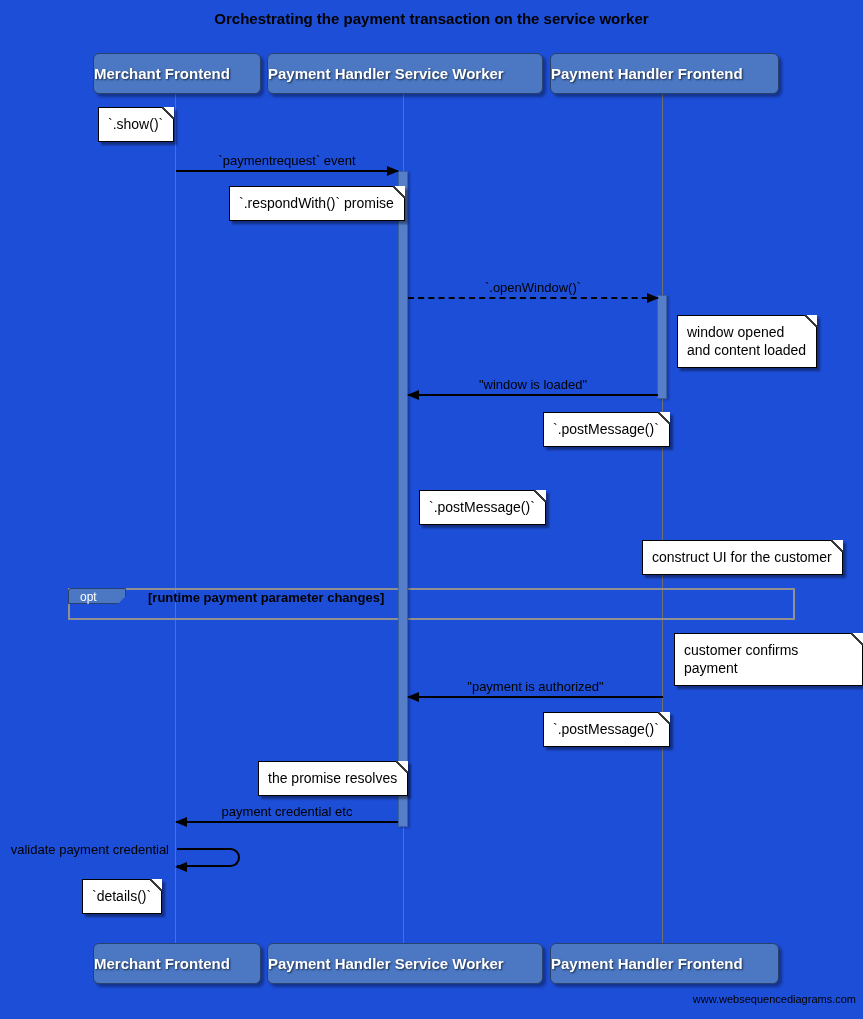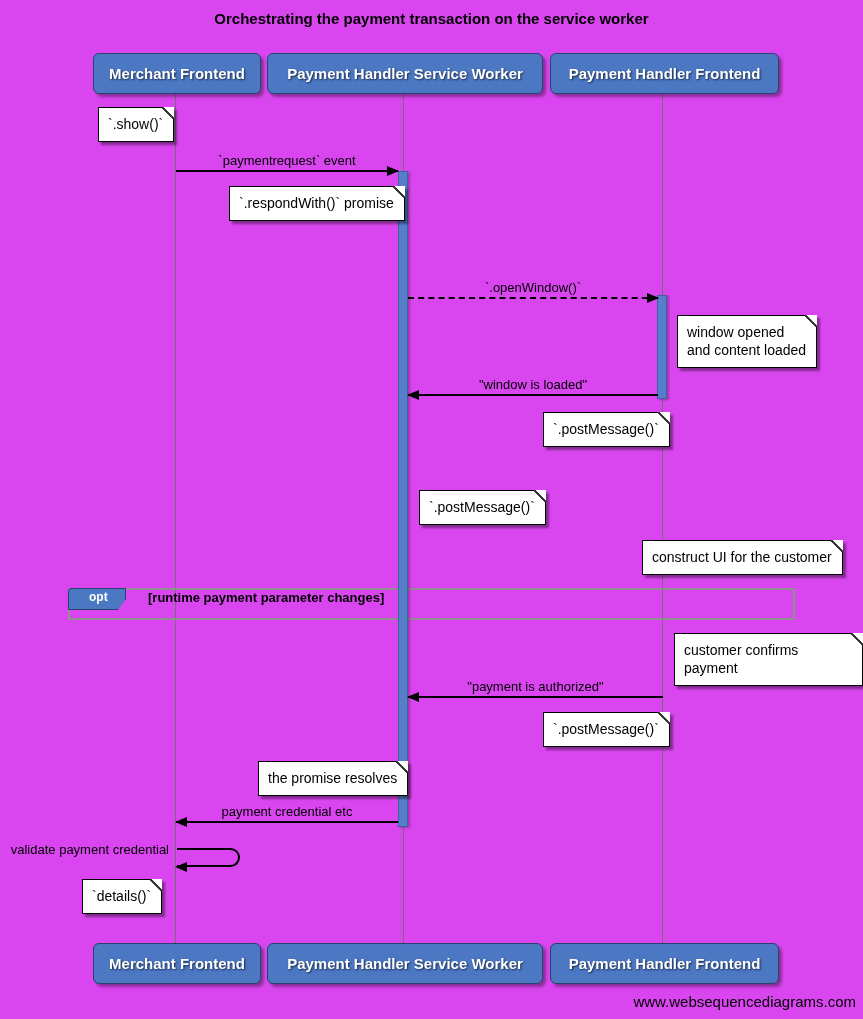--- a/index.html
+++ b/index.html
@@ -5,32 +5,32 @@
   :root{
     --actor-fill:#4b77c3;
     --actor-border:#27426e;
     --activation-fill:#567ec9;
     --activation-border:#3a61a0;
     --frame-border:#909090;
     --lifeline:#707070;
   }
   html,body{margin:0;padding:0;background:#fff;}
   #diagram{
-    position:relative;width:863px;height:1019px;background:#d946ef;overflow:hidden;
+    position:relative;width:863px;height:1019px;background:#1d4ed8;overflow:hidden;
     font-family:"Liberation Sans","DejaVu Sans",sans-serif;color:#000;
   }
   .title{position:absolute;top:10px;left:0;right:0;text-align:center;
     font-size:15px;font-weight:bold;}
-  .footer{position:absolute;top:993px;right:7px;font-size:15px;}
+  .footer{position:absolute;top:993px;right:7px;font-size:11px;}
 
   .lifeline{position:absolute;top:92px;height:851px;width:1px;background:var(--lifeline);z-index:0;}
 
   .actor{position:absolute;height:39px;background:var(--actor-fill);
     border:1px solid var(--actor-border);border-radius:6px;color:#fff;
-    font-size:15px;font-weight:bold;display:flex;align-items:center;justify-content:center;
+    font-size:15px;font-weight:bold;display:flex;align-items:center;
     box-shadow:3px 3px 3px rgba(0,0,0,0.35);text-shadow:1px 1px 2px rgba(0,0,0,0.65);
     white-space:nowrap;z-index:5;}
 
   .activation{position:absolute;width:10px;background:var(--activation-fill);
     border:1px solid var(--activation-border);box-sizing:border-box;
     box-shadow:2px 1px 2px rgba(0,0,0,0.25);z-index:2;}
 
   .msg{position:absolute;height:20px;font-size:13px;z-index:3;}
   .msg .line{position:absolute;left:0;right:0;bottom:0;height:0;border-top:2px solid #000;}
   .msg.dashed .line{border-top-style:dashed;}
@@ -47,23 +47,23 @@
     font-size:13px;white-space:nowrap;z-index:3;}
 
   .note{position:absolute;background:#fff;border:1px solid #000;
     padding:7px 10px 8px 9px;font-size:14px;white-space:pre-line;line-height:1.3;
     box-shadow:3px 3px 2px rgba(0,0,0,0.4);z-index:4;}
   .fold{position:absolute;top:-1px;right:-1px;width:12px;height:12px;
     background:linear-gradient(45deg,#fff 42%,#333 46% 54%,#fff 58%);}
 
   .frame{position:absolute;left:68px;top:588px;width:727px;height:32px;
     border:2px solid var(--frame-border);box-sizing:border-box;z-index:1;}
-  .frame-tab{position:absolute;left:-2px;top:-2px;width:58px;height:22px;
+  .frame-tab{position:absolute;left:-2px;top:-2px;width:58px;height:16px;
     background:var(--actor-fill);border:1px solid var(--actor-border);box-sizing:border-box;
-    color:#fff;font-size:12px;font-weight:bold;line-height:16px;padding-left:20px;
+    color:#fff;font-size:12px;font-weight:normal;line-height:16px;padding-left:11px;
     clip-path:polygon(0 0,100% 0,100% 50%,86% 100%,0 100%);border-radius:3px 0 0 0;}
   .frame-guard{position:absolute;left:78px;top:0px;font-size:13px;font-weight:bold;}
 </style>
 </head>
 <body>
 
 <div id="diagram">
 
   <div class="title">Orchestrating the payment transaction on the service worker</div>
 

